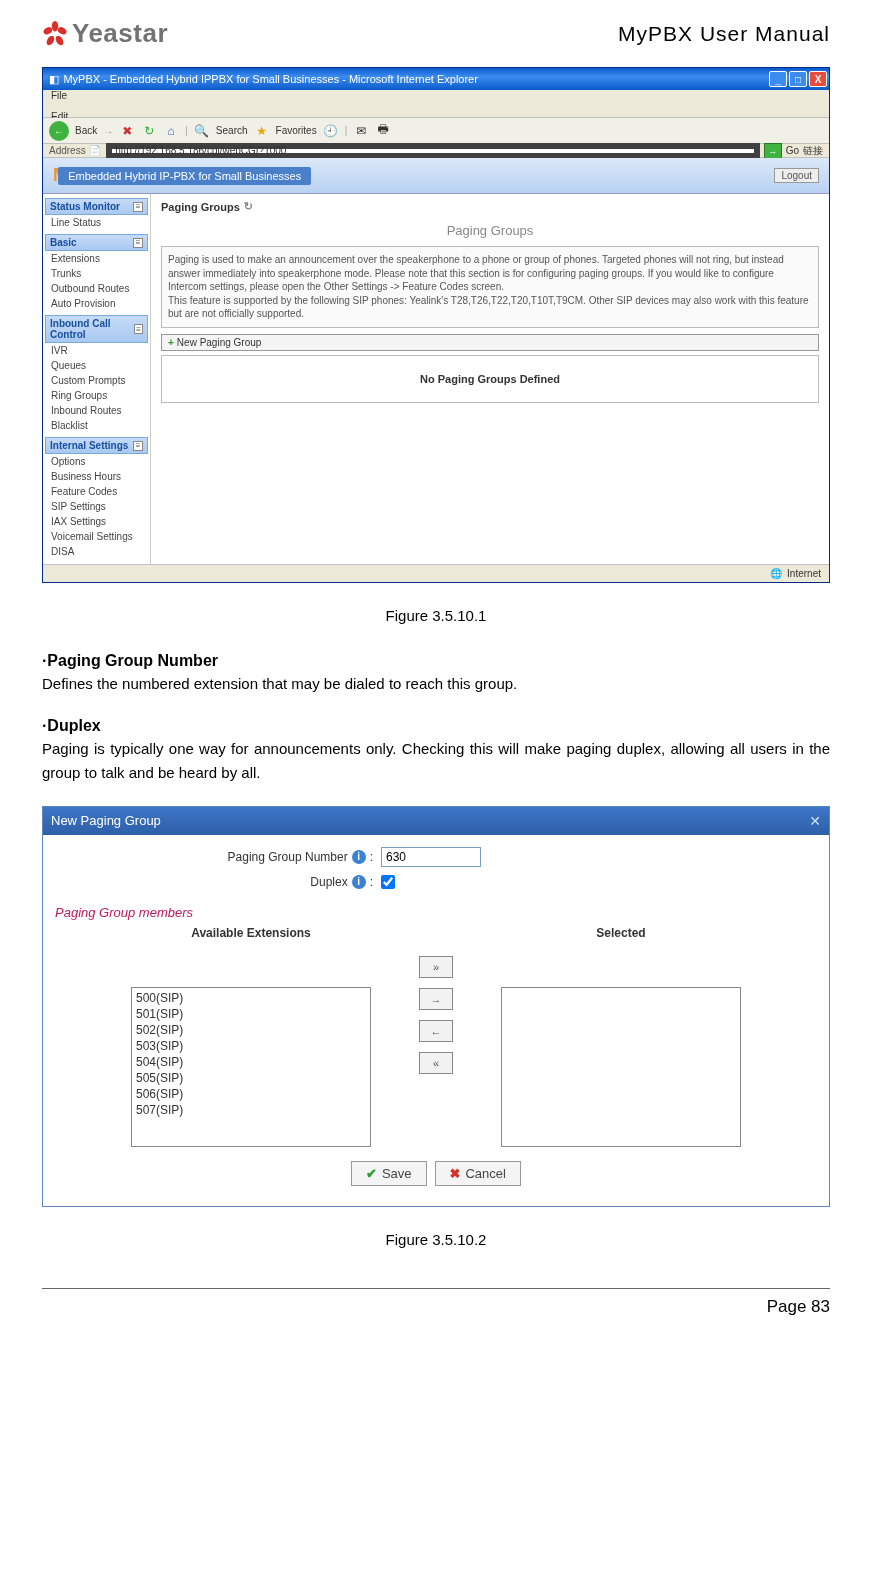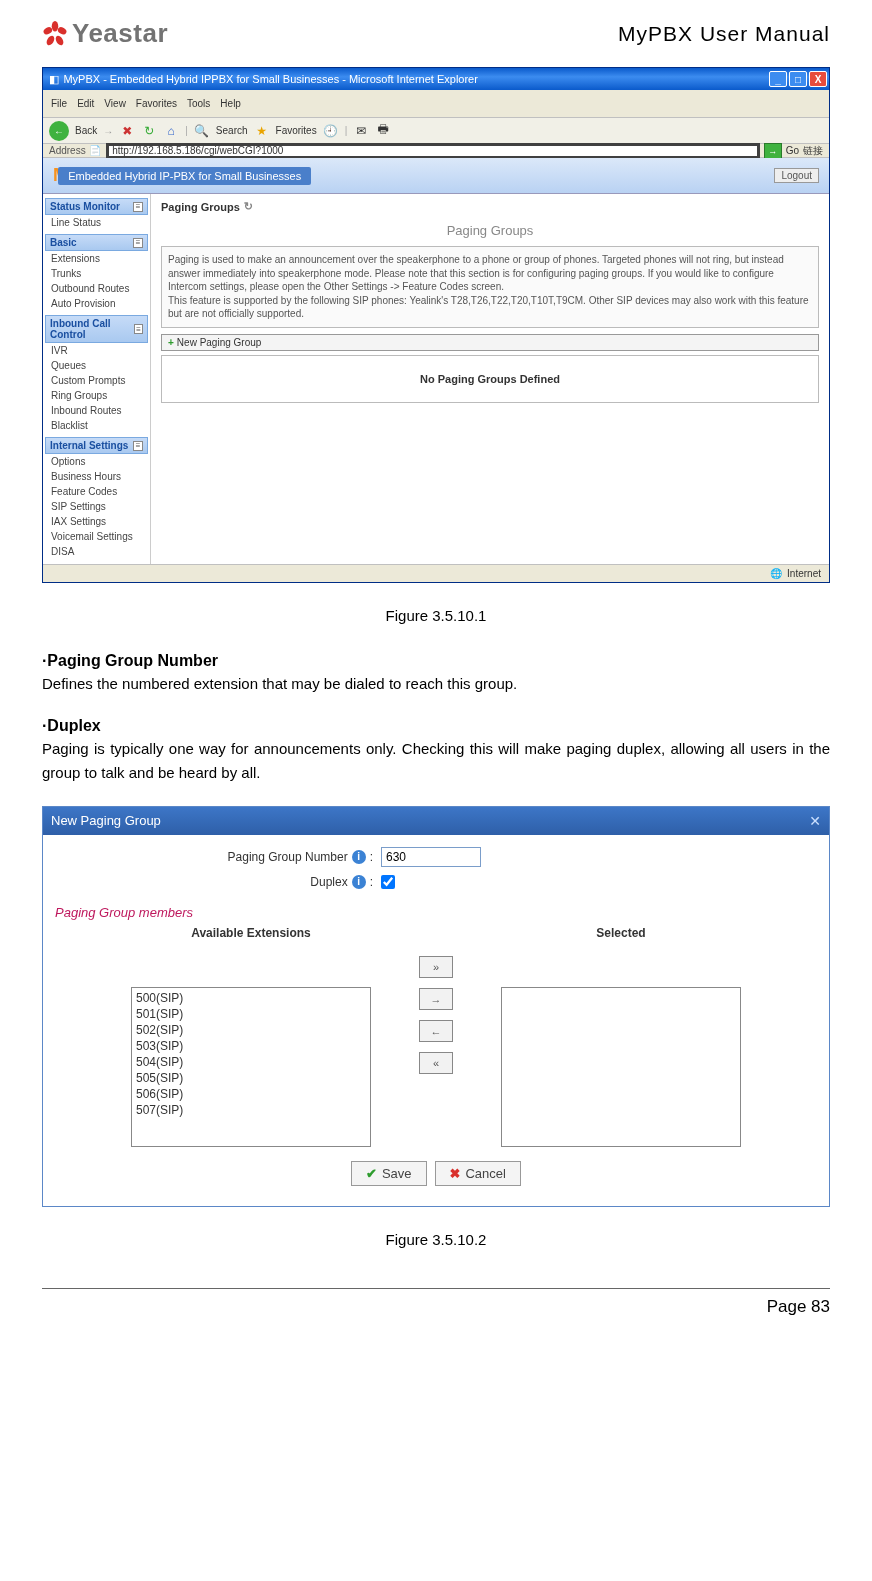--- a/index.html
+++ b/index.html
@@ -69,25 +69,25 @@
     font-size:10px; font-weight:bold;
     border:1px solid #fff;
     border-radius:2px;
   }
   .wb-min,.wb-max { background:#3c8cf0; color:#fff; }
   .wb-close { background:#e74c3c; color:#fff; }
   .menubar {
     height: 28px;
     background: #ece9d8;
     display: flex;
-    align-items: center;
     gap: 10px;
     padding: 0 8px;
     color:#333;
     border-bottom:1px solid #c0c0c0;
+    flex-direction:column;
   }
   .toolbar {
     height: 26px;
     background:#f1f0e7;
     display:flex;
     align-items:center;
     gap:6px;
     padding:0 6px;
     border-bottom:1px solid #c0c0c0;
   }
@@ -100,21 +100,21 @@
     width:20px;height:20px;border-radius:50%;
     background:#3fb23f;color:#fff;display:flex;align-items:center;justify-content:center;font-weight:bold;
   }
   .addrbar {
     height:14px; background:#ece9d8;
     display:flex;align-items:center;gap:4px;padding:0 6px;
     border-bottom:1px solid #c0c0c0;
   }
   .addr-label { color:#555; }
   .addr-input {
-    flex:1; height:16px; background:#fff; border:3px solid #404040;
+    flex:1; height:16px; background:#fff; border:6px solid #404040;
     font-size:10px; padding:0 3px; display:flex; align-items:center;
   }
   .go-btn {
     width:18px;height:16px;background:#3fb23f;color:#fff;
     display:flex;align-items:center;justify-content:center;font-size:9px;font-weight:bold;
     border:1px solid #2a7a2a;
   }
   .app-content {
     flex:1; display:flex; flex-direction:column;
   }

